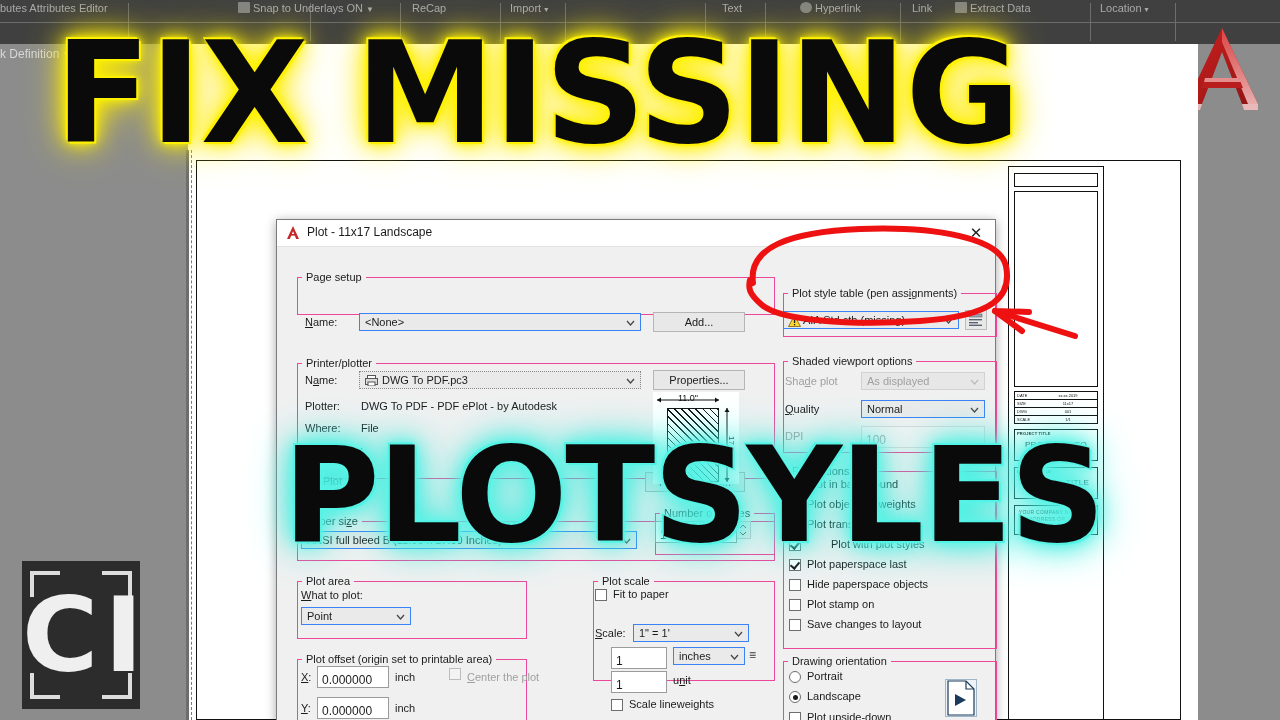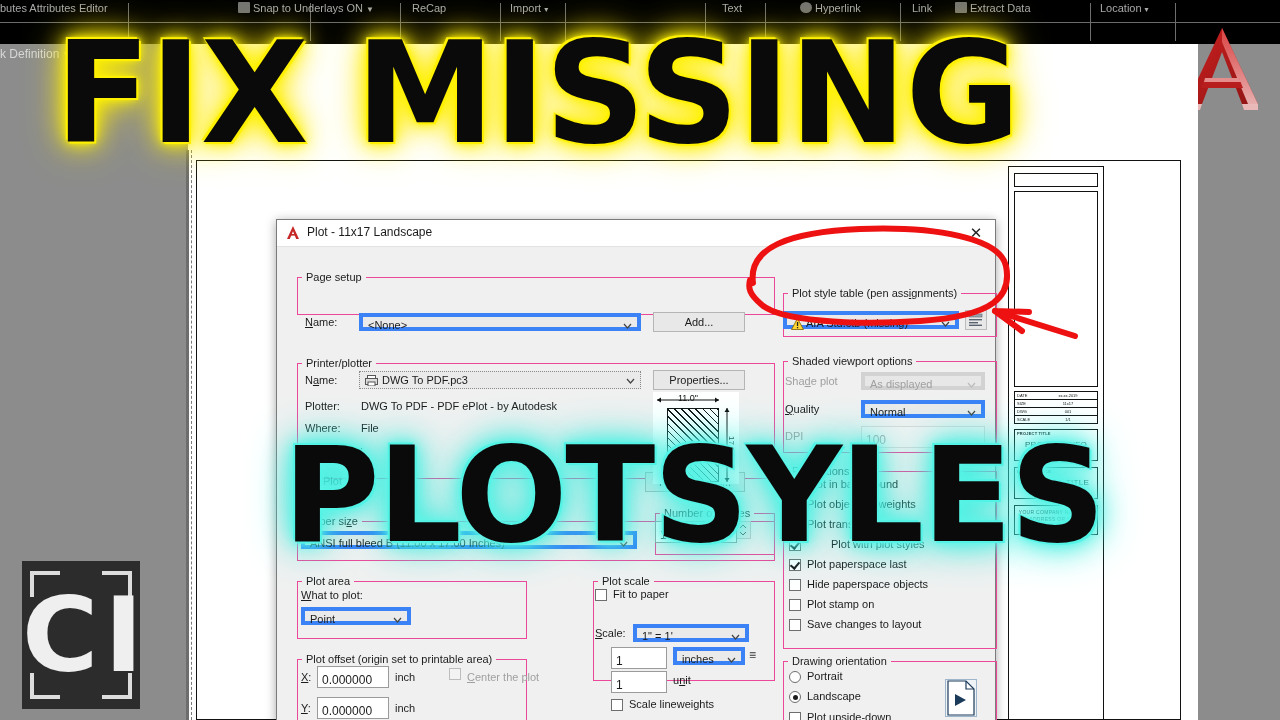--- a/index.html
+++ b/index.html
@@ -6,21 +6,21 @@
   html,body{margin:0;padding:0;}
   body{
     width:1280px;height:720px;overflow:hidden;position:relative;
     background:#8c8c8c;
     font-family:"Liberation Sans","DejaVu Sans",sans-serif;
     -webkit-font-smoothing:antialiased;
   }
   #root{position:absolute;inset:0;overflow:hidden;}
 
   
-  .ribbon{position:absolute;left:0;top:0;width:1280px;height:44px;background:#000000;}
+  .ribbon{position:absolute;left:0;top:0;width:1280px;height:44px;background:#404040;}
   .ribbon-top{position:absolute;left:0;top:0;width:1280px;height:22px;}
   .ribbon-bottom{position:absolute;left:0;top:22px;width:1280px;height:22px;border-top:1px solid #6b6b6b;}
   .rb-tool{position:absolute;top:2px;color:#a9a9a9;font-size:11px;white-space:nowrap;}
   .rb-panel{position:absolute;top:24px;color:#d8d8d8;font-size:12px;white-space:nowrap;}
   .rb-sep{position:absolute;top:3px;width:1px;height:38px;background:#6e6e6e;}
   .caret{font-size:8px;vertical-align:middle;margin-left:3px;}
   .rb-icon{display:inline-block;width:12px;height:11px;vertical-align:-1px;margin-right:3px;
            background:#9a9a9a;border-radius:1px;opacity:.75;}
 
   
@@ -62,21 +62,21 @@
              text-align:center;line-height:22px;cursor:default;}
   .dlg-body{position:relative;height:478px;background:#f0f0f0;}
 
   fieldset.grp{position:absolute;margin:10px;padding:0;border:1px solid #ec4899;background:transparent;}
   legend.grp-lg{font-size:11px;color:#1b1b1b;padding:0 4px;margin-left:4px;}
 
   .lbl{position:absolute;font-size:11px;color:#1b1b1b;white-space:nowrap;}
   .lbl.dim{color:#a0a0a0;}
   .u{text-decoration:underline;}
 
-  .combo{position:absolute;height:18px;background:#eaeaea;border:4px solid #3b82f6;box-sizing:border-box;
+  .combo{position:absolute;height:18px;background:#eaeaea;border:1px solid #3b82f6;box-sizing:border-box;
          font-size:11px;color:#1b1b1b;}
   .combo .cv{position:absolute;left:5px;top:2px;white-space:nowrap;overflow:hidden;}
   .combo .arw{position:absolute;right:4px;top:3px;width:11px;height:11px;}
   .combo.dotted{border:1px dotted #8a8a8a;background:#eaeaea;}
   .combo.disabled{color:#a0a0a0;background:#e7e7e7;border-color:#d2d2d2;}
 
   .tbox{position:absolute;height:22px;background:#ffffff;border:1px solid #9b9b9b;box-sizing:border-box;
         font-size:12px;color:#1b1b1b;padding:6px 0 0 4px;}
   .tbox.disabled{background:#f2f2f2;border-color:#d8d8d8;color:#a8a8a8;}
 

